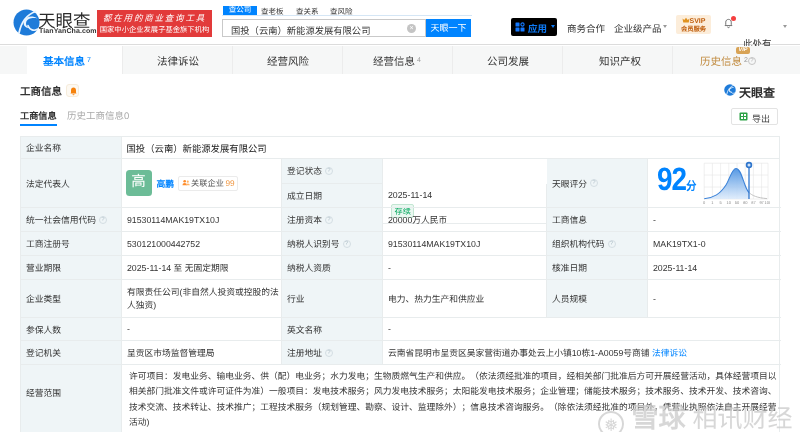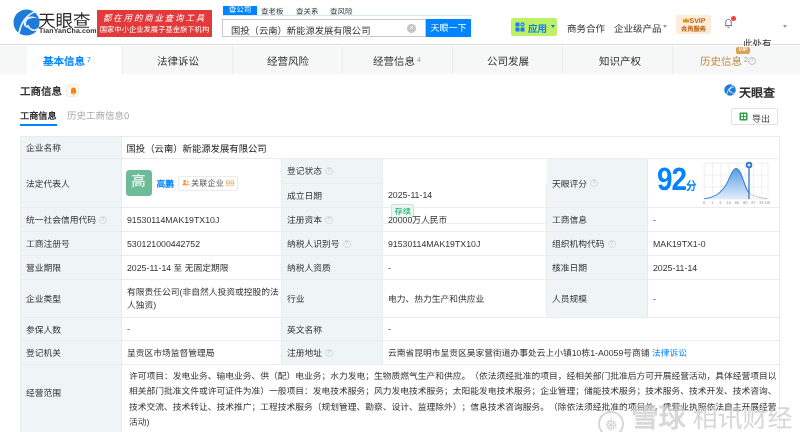--- a/index.html
+++ b/index.html
@@ -33,21 +33,21 @@
   <div class="abs" style="left:296px;top:6px;font-size:7.5px;color:#333;">查关系</div>
   <div class="abs" style="left:330px;top:6px;font-size:7.5px;color:#333;">查风险</div>
   <div class="abs" style="left:222px;top:15px;width:250px;height:1px;background:#d5e6f5;"></div>
 
   <div class="abs" style="left:222px;top:18.5px;width:204px;height:18.5px;border:1px solid #c9c9c9;background:#fff;">
     <div class="abs" style="left:8px;top:3.5px;font-size:9.3px;color:#333;">国投（云南）新能源发展有限公司</div>
     <div class="abs" style="left:184px;top:4.5px;width:9px;height:9px;border-radius:50%;background:#c4c4c4;color:#fff;font-size:7px;line-height:9px;text-align:center;">×</div>
   </div>
   <div class="abs" style="left:426px;top:18.5px;width:45px;height:18.5px;background:#0084ff;color:#fff;font-size:9px;text-align:center;line-height:18.5px;">天眼一下</div>
 
-  <div class="abs" style="left:511px;top:17.5px;width:46px;height:18px;background:#bef264;border-radius:2px;">
+  <div class="abs" style="left:511px;top:17.5px;width:46px;height:18px;background:#000000;border-radius:2px;">
     <svg class="abs" style="left:4px;top:4px;" width="10" height="10" viewBox="0 0 20 20">
       <rect x="1" y="1" width="8" height="8" rx="1" fill="#1479ff"></rect>
       <circle cx="15" cy="5" r="3.2" fill="none" stroke="#1479ff" stroke-width="2.2"></circle>
       <rect x="1" y="11" width="8" height="8" rx="1" fill="#1479ff"></rect>
       <rect x="11" y="11" width="8" height="8" rx="1" fill="#1479ff"></rect>
     </svg>
     <div class="abs" style="left:17px;top:3.5px;font-size:9.5px;font-weight:bold;color:#0e7bf7;">应用</div>
     <div class="abs" style="left:39.5px;top:7.5px;width:0;height:0;border-left:2.5px solid transparent;border-right:2.5px solid transparent;border-top:3.5px solid #0e7bf7;"></div>
   </div>
   <div class="abs" style="left:567px;top:21px;font-size:9.5px;color:#333;">商务合作</div>

